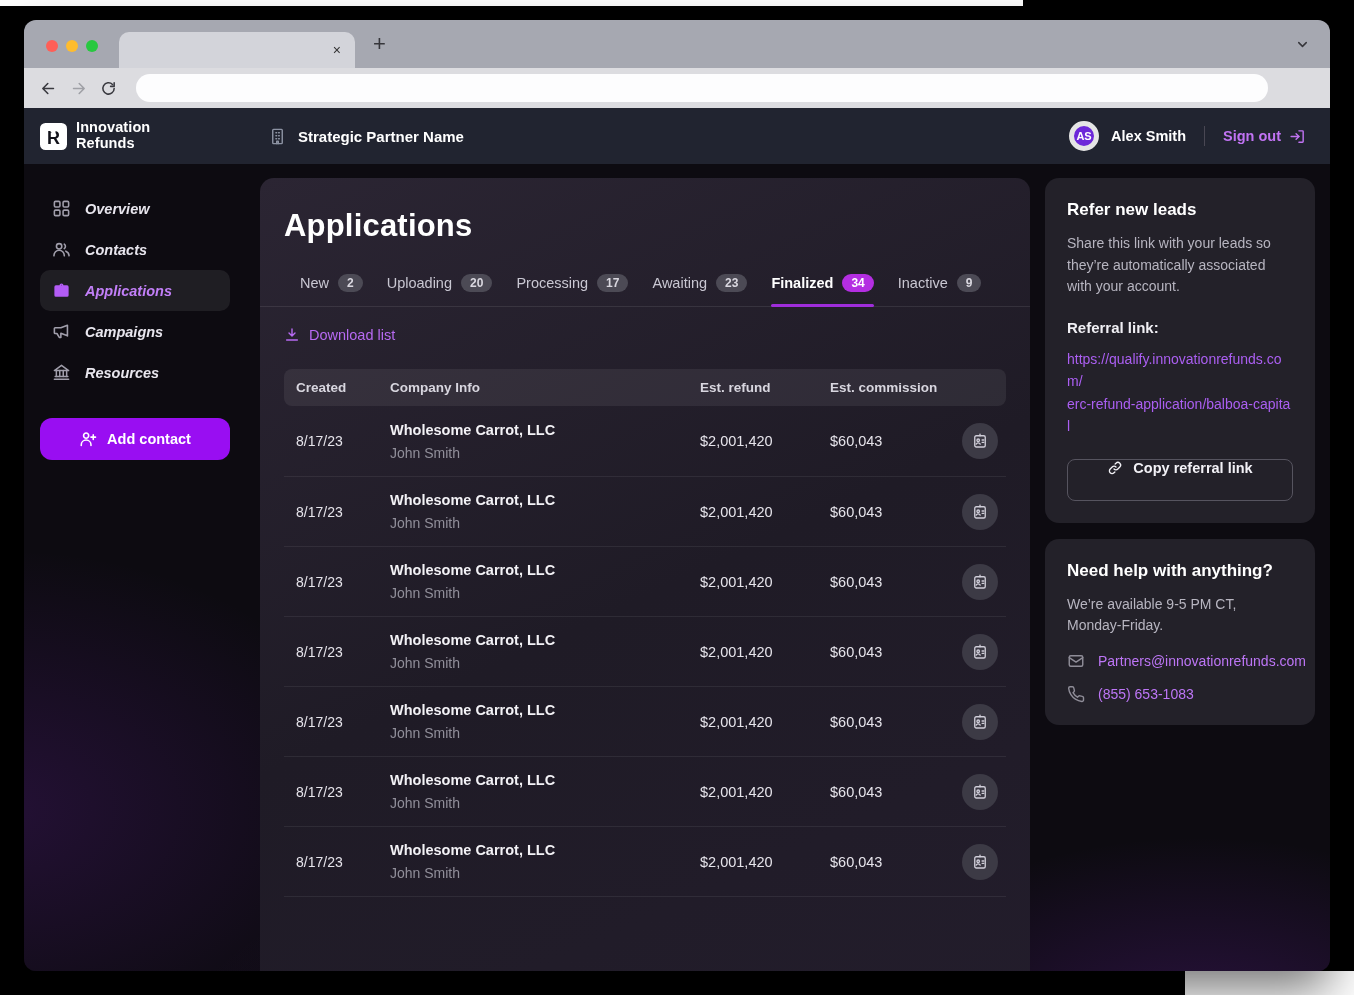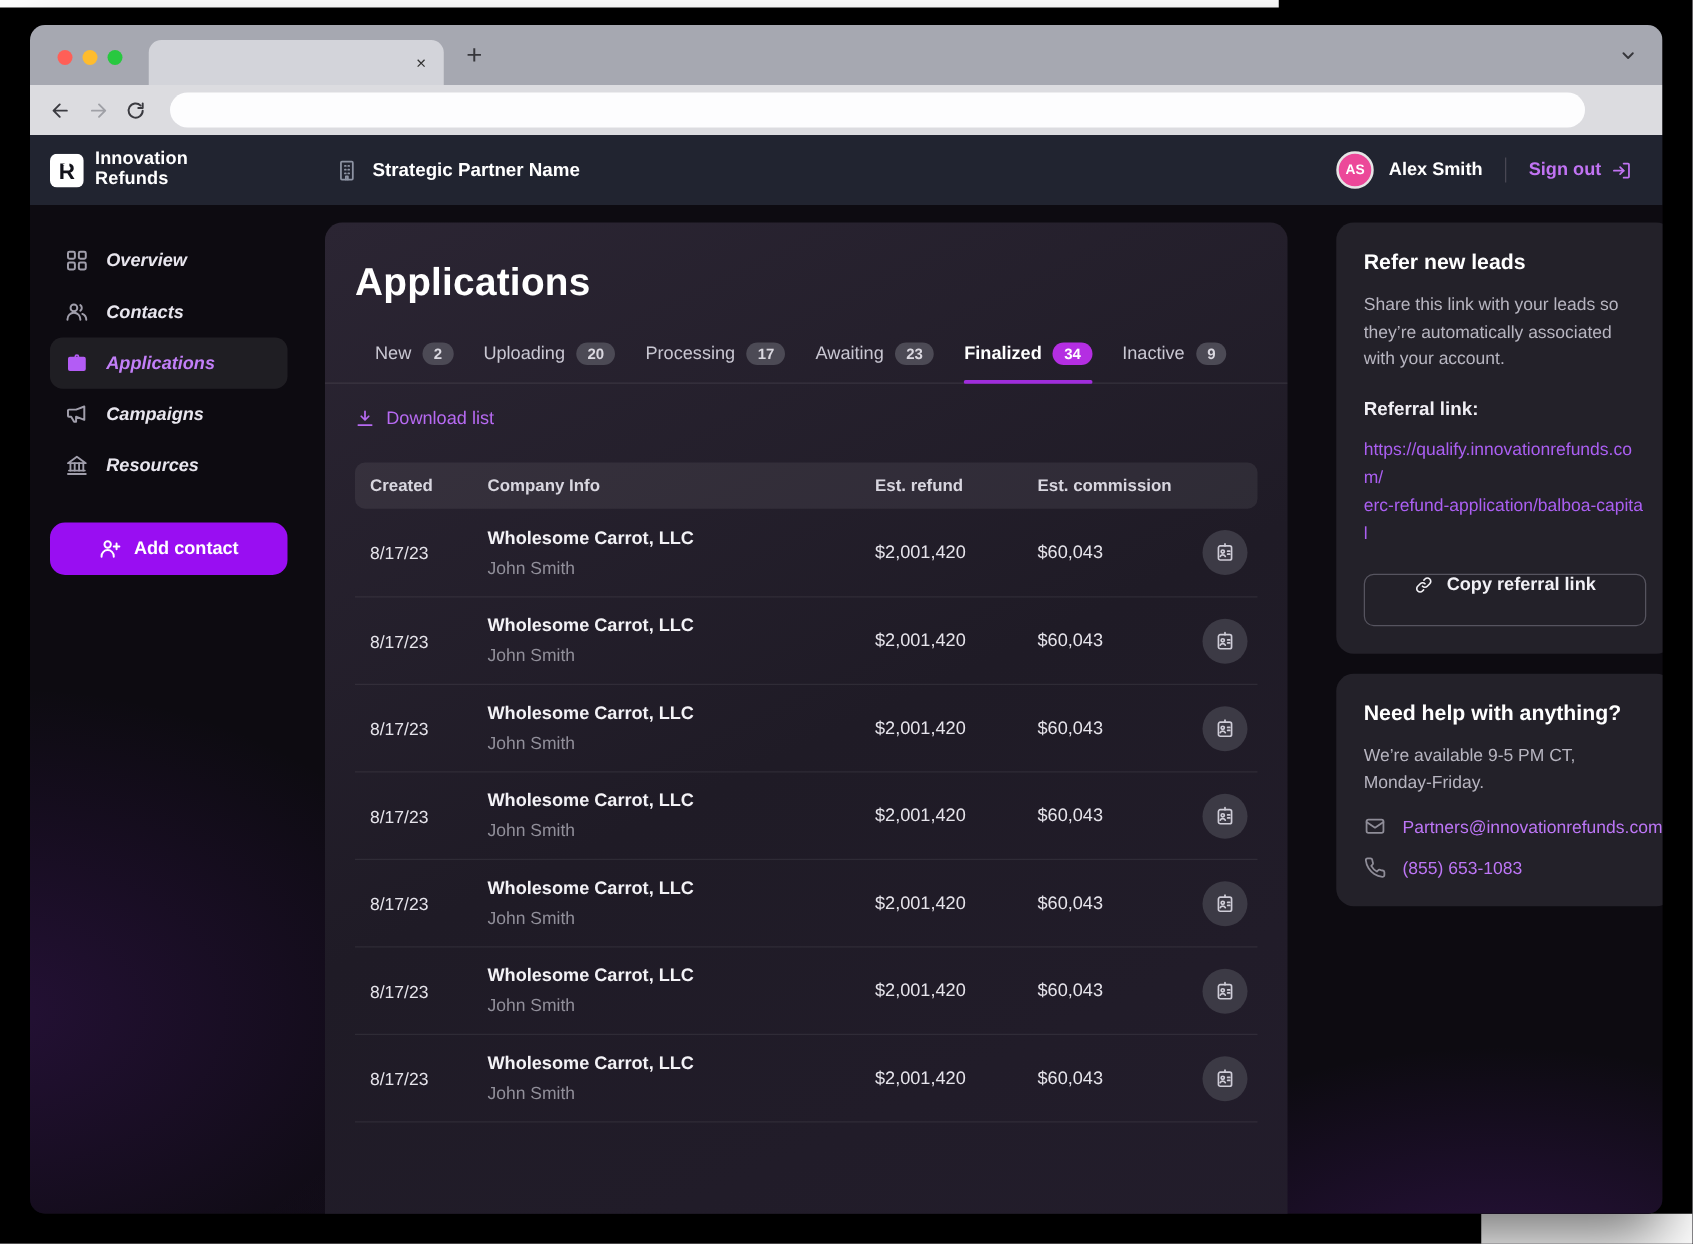--- a/index.html
+++ b/index.html
@@ -43,21 +43,21 @@
 
   
   .appheader { flex:none; height:56px; background:#212430; position:relative; display:flex; align-items:center; }
   .logo-lockup { position:absolute; left:16px; display:flex; align-items:center; gap:9px; }
   .logo-mark { width:27px; height:27px; }
   .brand { color:#fff; font-size:14.5px; font-weight:700; line-height:1.08; letter-spacing:.1px; }
   .partner { position:absolute; left:244px; display:flex; align-items:center; gap:11px; color:#fff; font-size:15px; font-weight:700; }
   .partner svg { width:19px; height:19px; color:#8d93a3; }
   .user-cluster { position:absolute; right:24px; display:flex; align-items:center; gap:12px; }
   .avatar {
-    width:30px; height:30px; border-radius:50%; background:#ec4899; border:2px solid #e5e5e5;
+    width:30px; height:30px; border-radius:50%; background:#6d28d9; border:5px solid #e5e5e5;
     color:#fff; font-size:11px; font-weight:700; display:flex; align-items:center; justify-content:center;
   }
   .user-name { color:#fff; font-size:14.5px; font-weight:600; }
   .vdiv { width:1px; height:20px; background:#494753; margin:0 6px; }
   .signout { display:flex; align-items:center; gap:8px; background:none; border:none; color:#c173f3; font-size:14.5px; font-weight:600; cursor:pointer; }
   .signout svg { width:17px; height:17px; }
 
   
   .appbody {
     flex:1; position:relative;
@@ -119,21 +119,21 @@
   .c-name { color:#f3f2f6; font-size:14.5px; font-weight:600; }
   .c-contact { color:#918f9a; font-size:14px; margin-top:7px; }
   .c-amt { color:#e6e4eb; font-size:14.5px; }
   .row-action {
     width:36px; height:36px; border-radius:50%; background:#3c3a45; border:none;
     color:#cfcdd8; display:flex; align-items:center; justify-content:center; cursor:pointer;
   }
   .row-action svg { width:18px; height:18px; }
 
   
-  .rightcol { position:absolute; left:1021px; top:14px; width:270px; display:flex; flex-direction:column; gap:16px;margin-left:24px; }
+  .rightcol { position:absolute; left:1021px; top:14px; width:270px; display:flex; flex-direction:column; gap:16px; }
   .card { background:#232129; border-radius:14px; padding:22px; }
   .card-title { color:#fff; font-size:17px; font-weight:700; margin-bottom:13px; }
   .card-body { color:#b7b5c0; font-size:14px; line-height:1.55; }
   .ref-label { margin-top:21px; color:#f0eff4; font-size:15px; font-weight:700; }
   .ref-link { display:block; margin-top:12px; color:#ab5ff2; font-size:14px; font-weight:500; line-height:1.6; word-break:break-all; text-decoration:none; }
   .copy-btn {
     margin-top:21px; width:100%; height:42px; border-radius:8px; border:1px solid #56545f;
     background:transparent; color:#f2f1f6; font-size:14.5px; font-weight:600;
     display:flex; justify-content:center; gap:10px; cursor:pointer;
     font-family:inherit;

